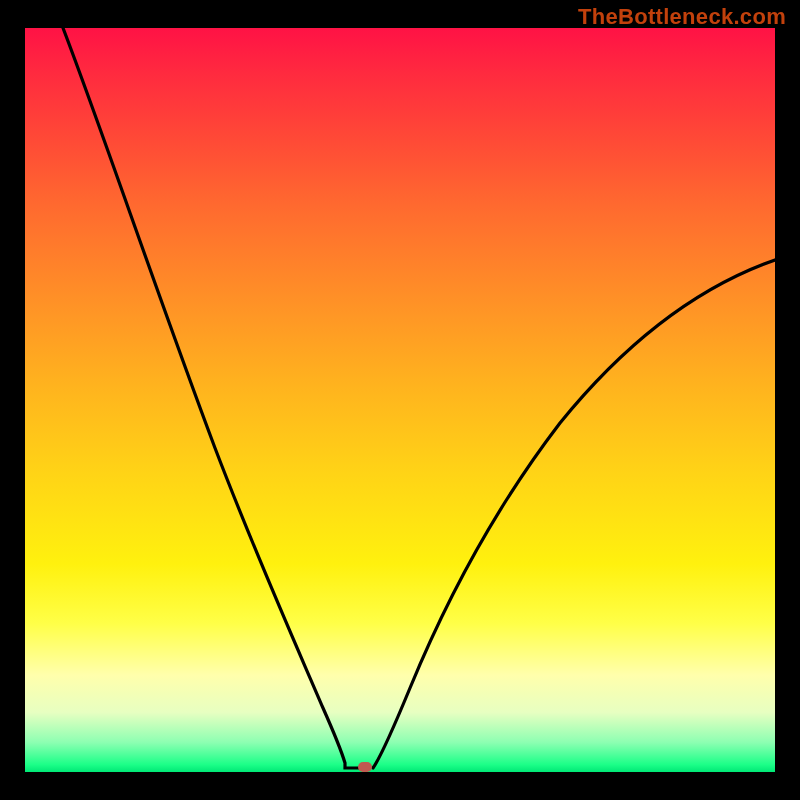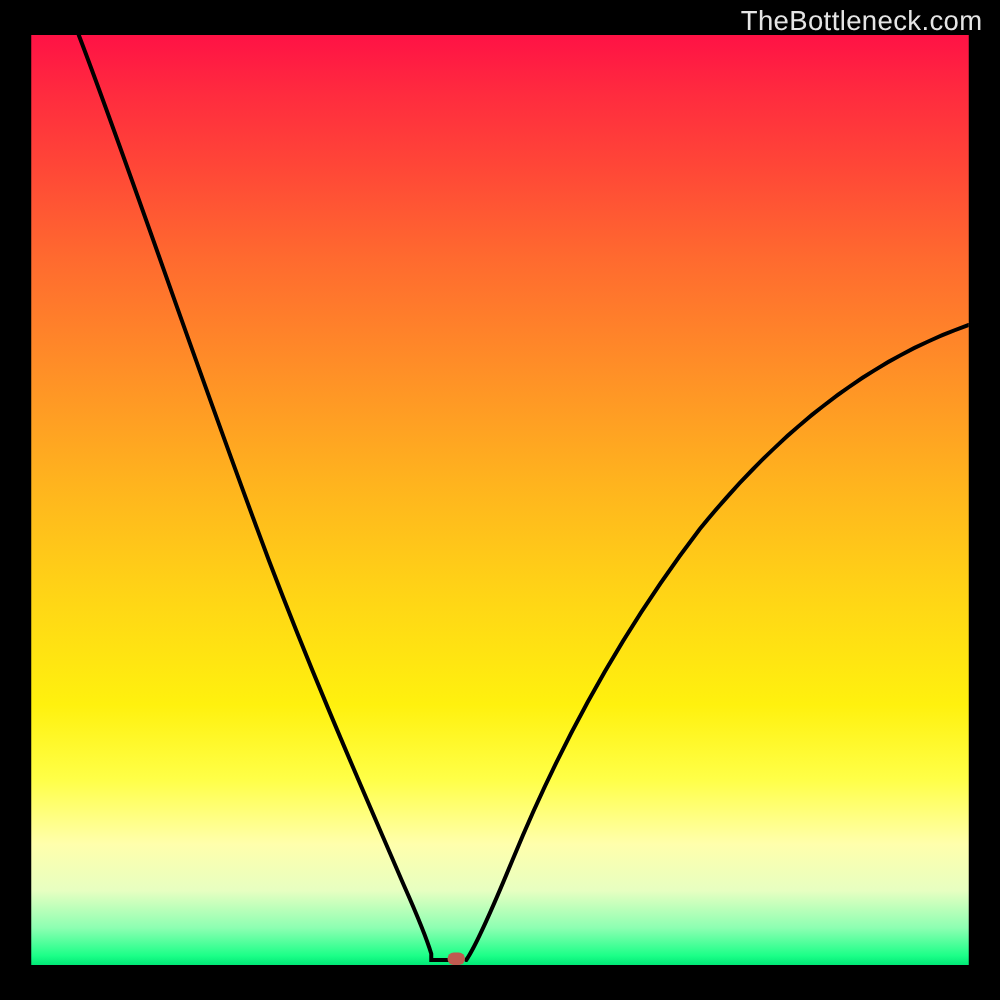--- a/index.html
+++ b/index.html
@@ -14,23 +14,23 @@
   .frame {
     position: relative;
     width: 800px;
     height: 800px;
     background: #000;
   }
   .watermark {
     position: absolute;
     top: 4px;
     right: 14px;
-    color: #e5e5e5;
+    color: #c2410c;
     font-size: 22px;
-    font-weight: 400;
+    font-weight: 700;
     letter-spacing: 0.3px;
     z-index: 3;
   }
   .plot-area {
     position: absolute;
     left: 25px;
     top: 28px;
     width: 750px;
     height: 744px;
     

